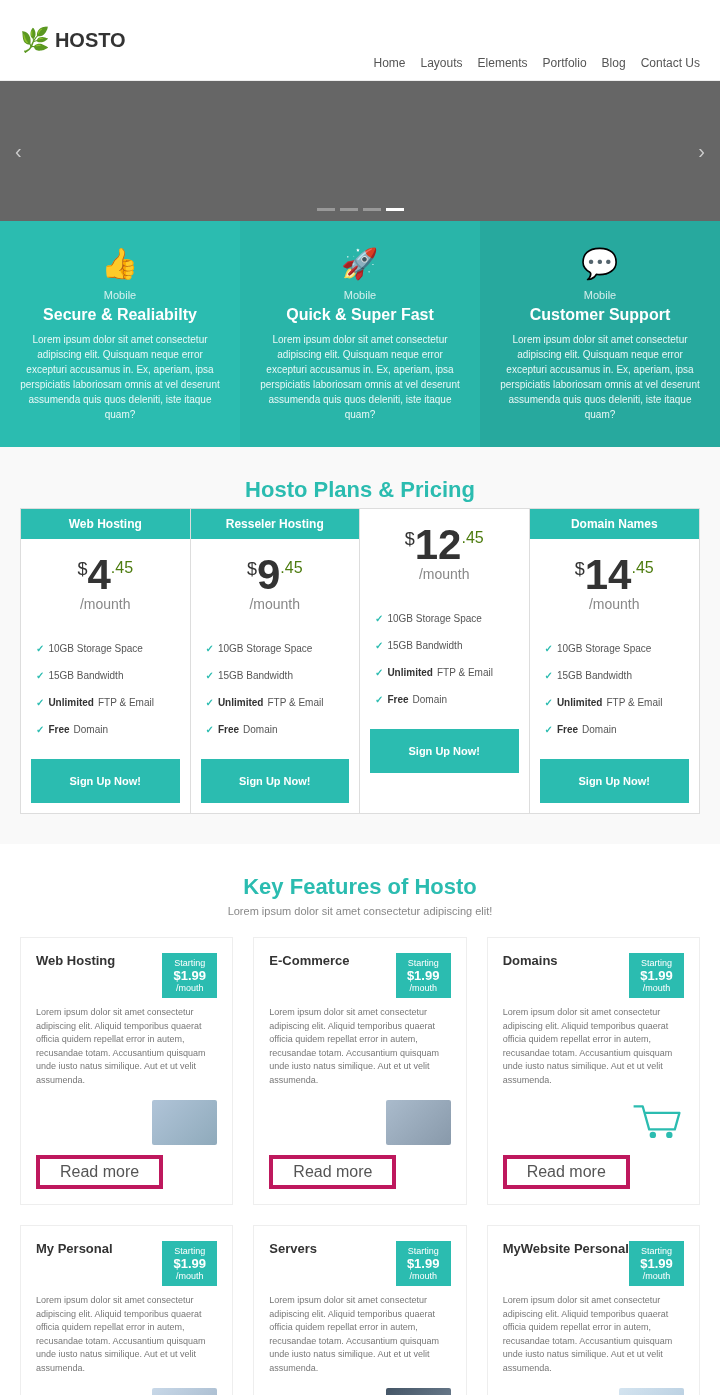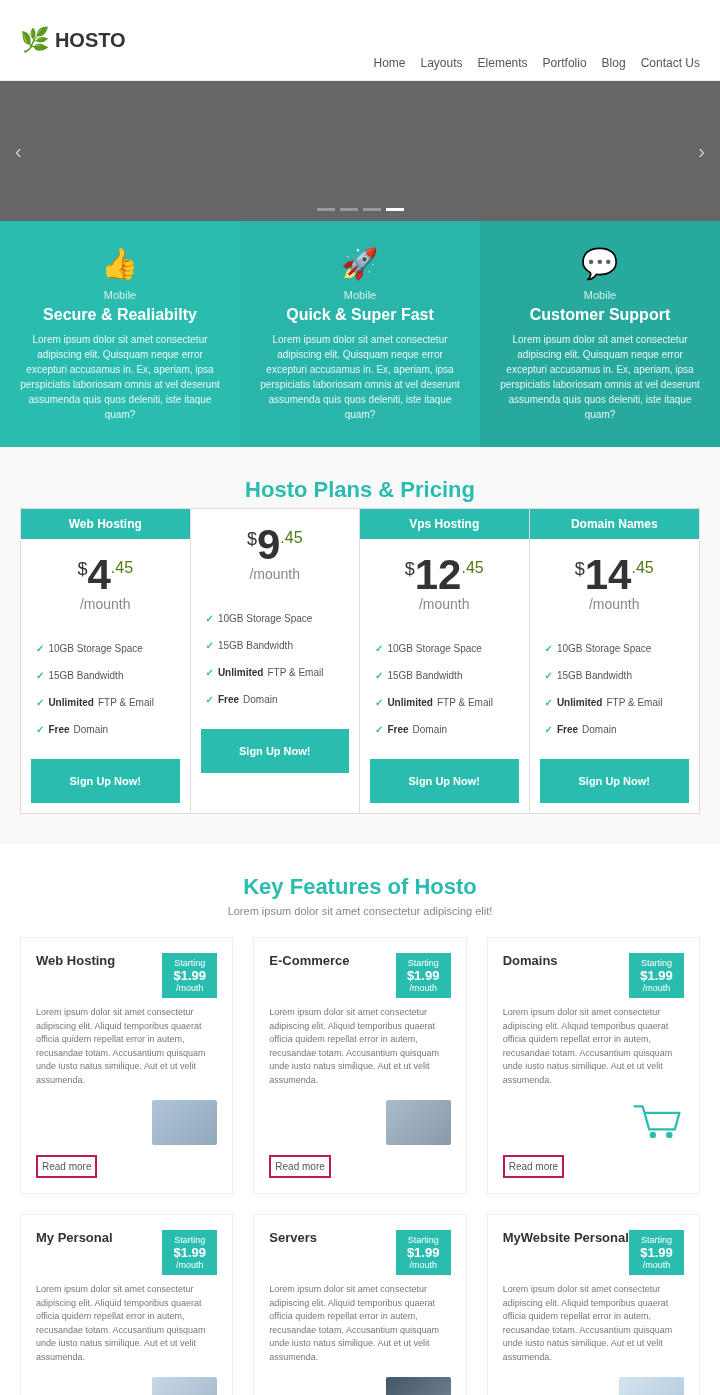--- a/index.html
+++ b/index.html
@@ -58,21 +58,21 @@
     .features-grid { display: grid; grid-template-columns: repeat(3, 1fr); gap: 20px; margin-top: 20px; }
     .feature-item { border: 1px solid #eee; padding: 15px; position: relative; }
     .feature-item-header { display: flex; justify-content: space-between; align-items: flex-start; margin-bottom: 8px; }
     .feature-item-title { font-size: 13px; font-weight: bold; color: #333; }
     .starting-price { background: #2bbcb0; color: #fff; font-size: 10px; text-align: center; padding: 5px 8px; min-width: 55px; }
     .starting-price .sp-label { font-size: 9px; }
     .starting-price .sp-price { font-size: 13px; font-weight: bold; }
     .starting-price .sp-period { font-size: 9px; }
     .feature-item-text { font-size: 9px; color: #777; line-height: 1.5; margin-bottom: 10px; }
     .feature-item-img { height: 50px; display: flex; align-items: center; justify-content: flex-end; margin-bottom: 8px; }
-    .read-more-btn { border: 2px solid #be185d; background: #fff; color: #555; font-size: 10px; padding: 4px 4px; cursor: pointer; }
+    .read-more-btn { border: 4px solid #be185d; background: #fff; color: #555; font-size: 16px; padding: 4px 20px; cursor: pointer; }
     
     
     .cart-icon-svg { width: 55px; height: 45px; }
     .web-img { width: 65px; height: 45px; background: linear-gradient(135deg, #b0c4d8 0%, #8faabb 100%); border-radius: 2px; }
     .mysite-img { width: 65px; height: 45px; background: linear-gradient(135deg, #c8d8e8 0%, #a0b4c8 100%); border-radius: 2px; }
     .servers-img { width: 65px; height: 45px; background: linear-gradient(135deg, #445566 0%, #778899 100%); border-radius: 2px; }
     .personal-img { width: 65px; height: 45px; background: linear-gradient(135deg, #d4e4f0 0%, #b0c8dc 100%); border-radius: 2px; }
     .ecom-img { width: 65px; height: 45px; background: linear-gradient(135deg, #aabbcc 0%, #8899aa 100%); border-radius: 2px; }
   </style>
 </head>
@@ -144,37 +144,37 @@
         <li>15GB Bandwidth</li>
         <li><strong>Unlimited</strong> FTP &amp; Email</li>
         <li><strong>Free</strong> Domain</li>
       </ul>
       <div class="plan-btn-wrap">
         <button class="plan-btn">Sign Up Now!</button>
       </div>
     </div>
 
     <div class="plan-card">
+      <div class="plan-header">Resseler Hosting</div>
       <div class="plan-price">
         <span class="dollar">$</span><span class="amount">9</span><span class="cents">.<span>45</span></span>
         <span class="period">/mounth</span>
       </div>
       <ul class="plan-features">
         <li>10GB Storage Space</li>
         <li>15GB Bandwidth</li>
         <li><strong>Unlimited</strong> FTP &amp; Email</li>
         <li><strong>Free</strong> Domain</li>
       </ul>
       <div class="plan-btn-wrap">
         <button class="plan-btn">Sign Up Now!</button>
       </div>
     </div>
 
     <div class="plan-card">
-      <div class="plan-header">Vps Hosting</div>
       <div class="plan-price">
         <span class="dollar">$</span><span class="amount">12</span><span class="cents">.<span>45</span></span>
         <span class="period">/mounth</span>
       </div>
       <ul class="plan-features">
         <li>10GB Storage Space</li>
         <li>15GB Bandwidth</li>
         <li><strong>Unlimited</strong> FTP &amp; Email</li>
         <li><strong>Free</strong> Domain</li>
       </ul>

